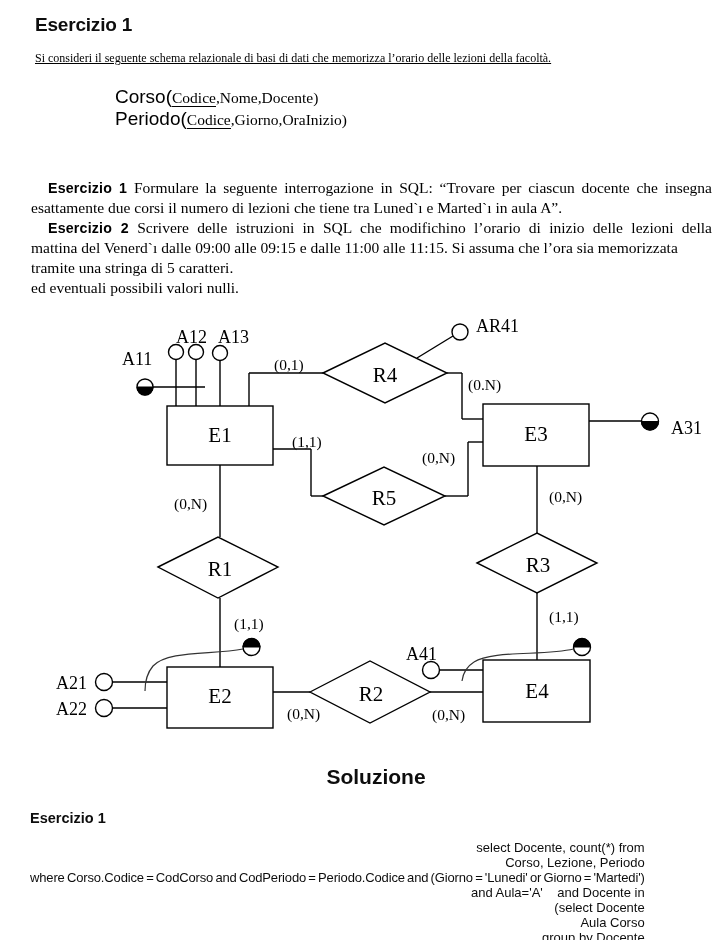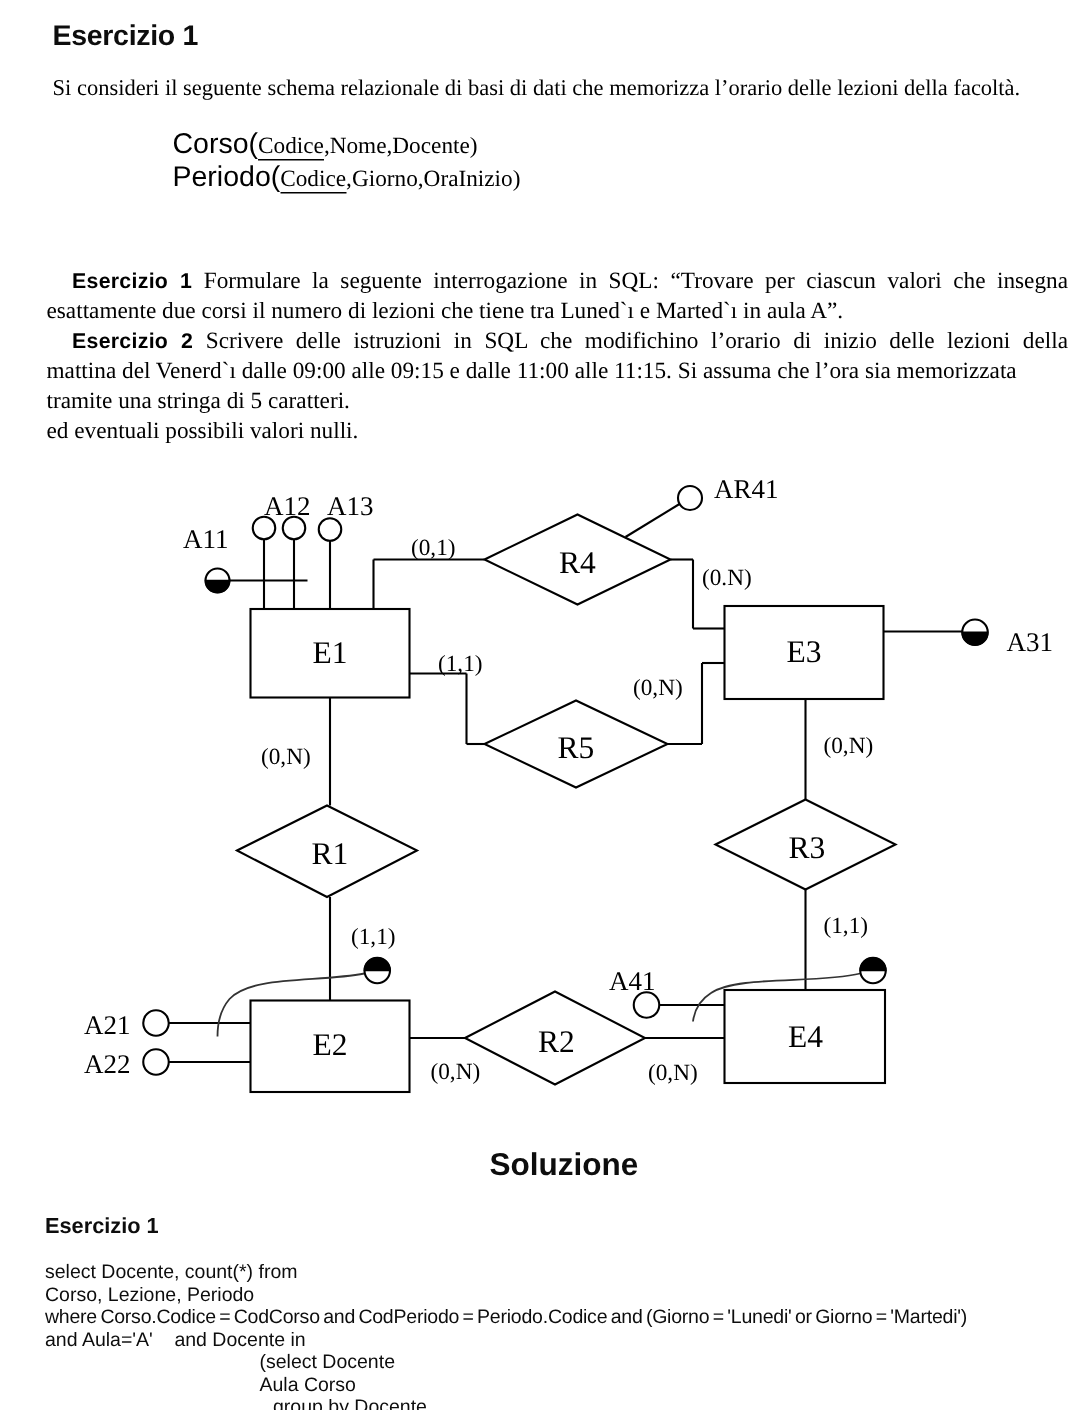--- a/index.html
+++ b/index.html
@@ -17,38 +17,38 @@
   .h-solution{
     font-family:"Liberation Sans", sans-serif;font-weight:bold;
     font-size:21px;color:#0d0d0d;text-align:center;width:724px;left:0;
     transform:translateX(14px);
   }
   .h-sub{
     font-family:"Liberation Sans", sans-serif;font-weight:bold;
     font-size:14.5px;color:#0d0d0d;
   }
   
-  .intro{font-size:15px;white-space:nowrap;}
+  .intro{font-size:12px;white-space:nowrap;text-decoration:underline;}
   .schema{font-size:15.5px;line-height:21px;}
   .schema .rel{font-family:"Liberation Sans", sans-serif;font-size:19px;}
   .schema .key{border-bottom:1.6px solid #000;}
   .exercises{width:681px;font-size:15.5px;}
   .exline{line-height:20px;height:20px;white-space:nowrap;}
   .exline.just{white-space:normal;text-align:justify;text-align-last:justify;}
   .exline.indent{text-indent:17px;}
   .exlabel{
     font-family:"Liberation Sans", sans-serif;font-weight:bold;
     font-size:14.2px;letter-spacing:0.2px;
   }
   
   .sql{
     font-family:"Liberation Sans", sans-serif;font-size:13px;
     line-height:15px;color:#0d0d0d;
   }
-  .sql .sql-line{white-space:pre;height:15px;}
+  .sql .sql-line{white-space:pre;height:15px;text-align:right;}
   .sql .sql-line.tight{letter-spacing:-0.15px;word-spacing:-1.2px;}
   .sql .sql-line.ind1{margin-left:143px;}
   .sql .sql-line.ind2{margin-left:152px;}
   
   svg{position:absolute;left:0;top:0;}
   svg .shape{fill:#fff;stroke:#000;stroke-width:1.4;}
   svg line{stroke:#000;stroke-width:1.4;}
   svg .idcurve{fill:none;stroke:#333;stroke-width:1.2;}
   svg .half{fill:#000;stroke:#000;stroke-width:1;}
   svg text{font-family:"Liberation Serif", serif;fill:#000;}
@@ -63,21 +63,21 @@
 <div class="abs h-main" style="left:35px;top:14px;">Esercizio 1</div>
 
 <div class="abs intro" style="left:35px;top:51px;">Si consideri il seguente schema relazionale di basi di dati che memorizza l’orario delle lezioni della facoltà.</div>
 
 <div class="abs schema" style="left:115px;top:86px;">
   <div><span class="rel">Corso(</span><span class="key">Codice</span><span>,Nome,Docente)</span></div>
   <div><span class="rel">Periodo(</span><span class="key">Codice</span><span>,Giorno,OraInizio)</span></div>
 </div>
 
 <div class="abs exercises" style="left:31px;top:178px;">
-  <div class="exline just indent"><span class="exlabel">Esercizio 1</span> <span>Formulare la seguente interrogazione in SQL: “Trovare per ciascun valori che insegna</span></div>
+  <div class="exline just indent"><span class="exlabel">Esercizio 1</span> <span>Formulare la seguente interrogazione in SQL: “Trovare per ciascun docente che insegna</span></div>
   <div class="exline">esattamente due corsi il numero di lezioni che tiene tra Luned`ı e Marted`ı in aula A”.</div>
   <div class="exline just indent"><span class="exlabel">Esercizio 2</span> <span>Scrivere delle istruzioni in SQL che modifichino l’orario di inizio delle lezioni della</span></div>
   <div class="exline">mattina del Venerd`ı dalle 09:00 alle 09:15 e dalle 11:00 alle 11:15. Si assuma che l’ora sia memorizzata</div>
   <div class="exline">tramite una stringa di 5 caratteri.</div>
   <div class="exline">ed eventuali possibili valori nulli.</div>
 </div>
 
 <svg width="724" height="940" viewBox="0 0 724 940">
 
   <g>

